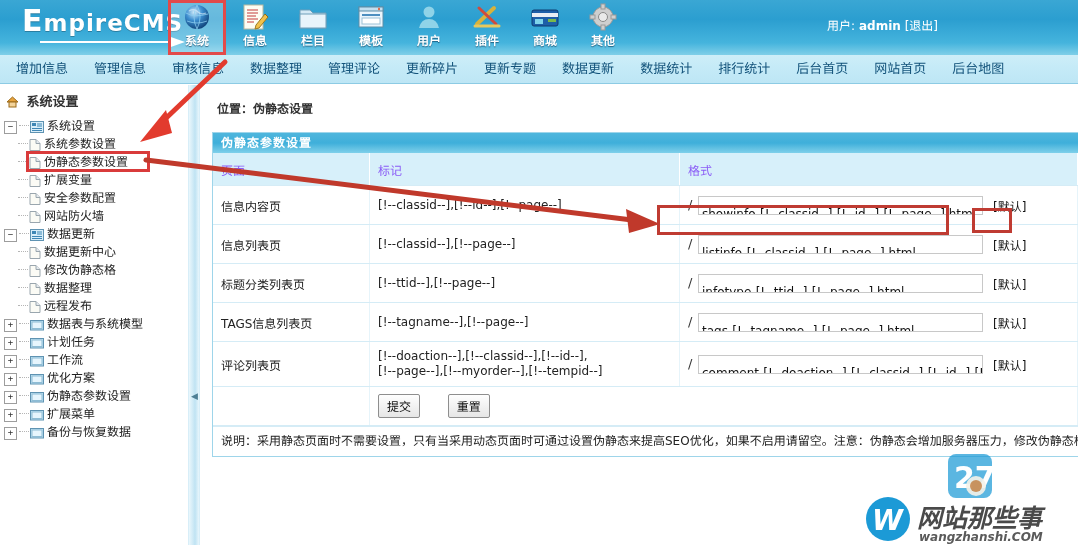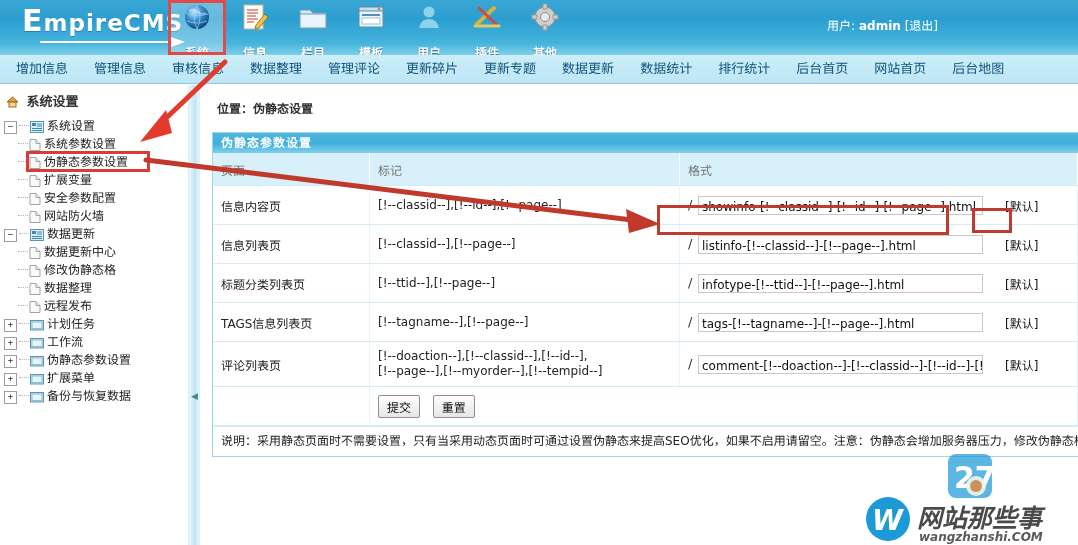--- a/index.html
+++ b/index.html
@@ -25,21 +25,21 @@
   }
   .logo-text .big{font-size:30px;line-height:30px;}
   .logo-arrow{position:absolute;left:20px;top:30px;width:145px;height:12px;}
   .navitems{position:absolute;left:168px;top:0;height:55px;}
   .navitem{
     position:relative;float:left;width:58px;height:55px;text-align:center;
     color:#ffffff;cursor:pointer;
   }
   .navitem .ico{display:block;height:32px;margin:2px auto 0;width:34px;position:relative;}
   .navitem .lbl{display:block;font-size:12px;font-weight:bold;line-height:14px;
-    text-shadow:0 1px 1px rgba(0,40,70,.6);font-family:"DejaVu Sans",sans-serif;margin-top:12px;}
+    text-shadow:0 1px 1px rgba(0,40,70,.6);font-family:"DejaVu Sans",sans-serif;}
   .navitem.sel{background:rgba(255,255,255,.28);}
   .navitem.sel:after{
     content:"";position:absolute;left:0;top:0;right:0;bottom:0;
     border:3px solid #e24a4a;box-sizing:border-box;
   }
   .userbox{
     position:absolute;right:140px;top:16px;color:#fff;font-size:12px;
     font-family:"DejaVu Sans",sans-serif;white-space:nowrap;
   }
   .userbox b{font-weight:bold;}
@@ -98,42 +98,42 @@
     background:linear-gradient(180deg,#4fb6dd 0%,#3fafda 50%,#7fd0ea 100%);
     font-family:"DejaVu Sans",sans-serif;letter-spacing:1px;
   }
   table.grid{border-collapse:collapse;width:100%;table-layout:fixed;}
   table.grid td,table.grid th{
     border-bottom:1px solid #d5ecf6;font-size:12px;color:#222;
     font-family:"DejaVu Sans",sans-serif;text-align:left;vertical-align:middle;
   }
   table.grid thead th{
     background:#d7f0fa;height:30px;font-weight:normal;padding-left:8px;
-    border-right:1px solid #ffffff;color:#737373;
+    border-right:1px solid #ffffff;color:#8b5cf6;
   }
   table.grid tbody td{height:36px;padding-left:8px;border-right:1px solid #e6f4fa;}
   .c1{width:147px;}
   .c2{width:300px;}
   .c3{width:auto;}
   .tagtxt{font-family:"DejaVu Sans",sans-serif;font-size:12px;line-height:15px;color:#222;}
   .fmtcell{white-space:nowrap;}
   .slash{display:inline-block;width:10px;color:#333;font-size:13px;}
   .inp{
     display:inline-block;border:1px solid #c8c8c8;background:#fff;height:19px;line-height:19px;
-    font-size:12px;font-family:"DejaVu Sans",sans-serif;color:#111;padding:1px 3px;
+    font-size:12px;font-family:"DejaVu Sans",sans-serif;color:#111;padding:8px 3px;
     vertical-align:middle;box-sizing:border-box;overflow:hidden;white-space:nowrap;
   }
   .inp.w1{width:285px;}
-  .defbtn{display:inline-block;margin-left:22px;font-size:12px;color:#111;
+  .defbtn{display:inline-block;margin-left:10px;font-size:12px;color:#111;
     font-family:"DejaVu Sans",sans-serif;cursor:pointer;vertical-align:middle;}
   .btnrow td{height:34px;}
   .btn{
     display:inline-block;border:1px solid #8e8e8e;background:linear-gradient(180deg,#fefefe,#e6e6e6);
-    font-size:12px;padding:2px 8px;margin-right:9px;cursor:pointer;color:#111;
-    font-family:Liberation Sans, sans-serif;border-radius:2px;
+    font-size:12px;padding:2px 8px;margin-right:24px;cursor:pointer;color:#111;
+    font-family:Liberation Mono, monospace;border-radius:2px;
   }
   .note{
     margin-top:0;padding:6px 6px 6px 8px;font-size:12px;line-height:17px;color:#222;
     background:#ffffff;font-family:"DejaVu Sans",sans-serif;white-space:nowrap;overflow:hidden;
     border-top:1px solid #d5ecf6;
   }
   
   .redbox{position:absolute;border:3px solid #bf3b32;box-sizing:border-box;pointer-events:none;}
   .arrowsvg{position:absolute;left:0;top:0;pointer-events:none;}
   
@@ -227,20 +227,31 @@
       <span class="ico">
         <svg width="34" height="32" viewBox="0 0 34 32">
           <path d="M7 22 L24 6" stroke="#d8b23c" stroke-width="4" stroke-linecap="round"></path>
           <path d="M26 22 L9 6" stroke="#cf4b3c" stroke-width="3" stroke-linecap="round"></path>
           <path d="M5 24 h24" stroke="#e8c85c" stroke-width="3" stroke-linecap="round"></path>
         </svg>
       </span>
       <span class="lbl">插件</span>
     </div>
 
+    <div class="navitem">
+      <span class="ico">
+        <svg width="34" height="32" viewBox="0 0 34 32">
+          <rect x="4" y="8" width="26" height="16" rx="2" fill="#1d5fa8" stroke="#0e3c70"></rect>
+          <rect x="4" y="11" width="26" height="4" fill="#e8eef5"></rect>
+          <rect x="7" y="17" width="8" height="5" fill="#7fd4ea"></rect>
+          <rect x="20" y="17" width="8" height="3" fill="#7ab84b"></rect>
+        </svg>
+      </span>
+      <span class="lbl">商城</span>
+    </div>
 
     <div class="navitem">
       <span class="ico">
         <svg width="34" height="32" viewBox="0 0 34 32">
           <g fill="#cfcfcf" stroke="#9a9a9a">
             <circle cx="17" cy="15" r="10"></circle>
           </g>
           <circle cx="17" cy="15" r="4.5" fill="#eaeaea" stroke="#8a8a8a"></circle>
           <g fill="#cfcfcf" stroke="#9a9a9a">
             <rect x="15" y="2" width="4" height="5"></rect>
@@ -374,27 +385,39 @@
       <span class="ind"></span><span class="dots"></span><span class="gi"><svg width="12" height="12" viewBox="0 0 12 12">
             <path d="M1 0.5 h6 l4 4 v7 h-10 z" fill="#fbfbf5" stroke="#9aa6ae"></path>
             <path d="M7 0.5 v4 h4" fill="#e4eaee" stroke="#9aa6ae"></path>
           </svg></span><span>远程发布</span>
     </div>
 
     <div class="tnode">
       <span class="pm">+</span><span class="dots"></span><span class="gi"><svg width="14" height="12" viewBox="0 0 14 12">
             <rect x="0.5" y="1.5" width="13" height="9.5" fill="#bfe3f5" stroke="#5f93b2"></rect>
             <rect x="2" y="3" width="10" height="6.5" fill="#e6f5fd" stroke="#8ebcd4"></rect>
+          </svg></span><span>数据表与系统模型</span>
+    </div>
+    <div class="tnode">
+      <span class="pm">+</span><span class="dots"></span><span class="gi"><svg width="14" height="12" viewBox="0 0 14 12">
+            <rect x="0.5" y="1.5" width="13" height="9.5" fill="#bfe3f5" stroke="#5f93b2"></rect>
+            <rect x="2" y="3" width="10" height="6.5" fill="#e6f5fd" stroke="#8ebcd4"></rect>
           </svg></span><span>计划任务</span>
     </div>
     <div class="tnode">
       <span class="pm">+</span><span class="dots"></span><span class="gi"><svg width="14" height="12" viewBox="0 0 14 12">
             <rect x="0.5" y="1.5" width="13" height="9.5" fill="#bfe3f5" stroke="#5f93b2"></rect>
             <rect x="2" y="3" width="10" height="6.5" fill="#e6f5fd" stroke="#8ebcd4"></rect>
           </svg></span><span>工作流</span>
+    </div>
+    <div class="tnode">
+      <span class="pm">+</span><span class="dots"></span><span class="gi"><svg width="14" height="12" viewBox="0 0 14 12">
+            <rect x="0.5" y="1.5" width="13" height="9.5" fill="#bfe3f5" stroke="#5f93b2"></rect>
+            <rect x="2" y="3" width="10" height="6.5" fill="#e6f5fd" stroke="#8ebcd4"></rect>
+          </svg></span><span>优化方案</span>
     </div>
     <div class="tnode">
       <span class="pm">+</span><span class="dots"></span><span class="gi"><svg width="14" height="12" viewBox="0 0 14 12">
             <rect x="0.5" y="1.5" width="13" height="9.5" fill="#bfe3f5" stroke="#5f93b2"></rect>
             <rect x="2" y="3" width="10" height="6.5" fill="#e6f5fd" stroke="#8ebcd4"></rect>
           </svg></span><span>伪静态参数设置</span>
     </div>
     <div class="tnode">
       <span class="pm">+</span><span class="dots"></span><span class="gi"><svg width="14" height="12" viewBox="0 0 14 12">
             <rect x="0.5" y="1.5" width="13" height="9.5" fill="#bfe3f5" stroke="#5f93b2"></rect>

